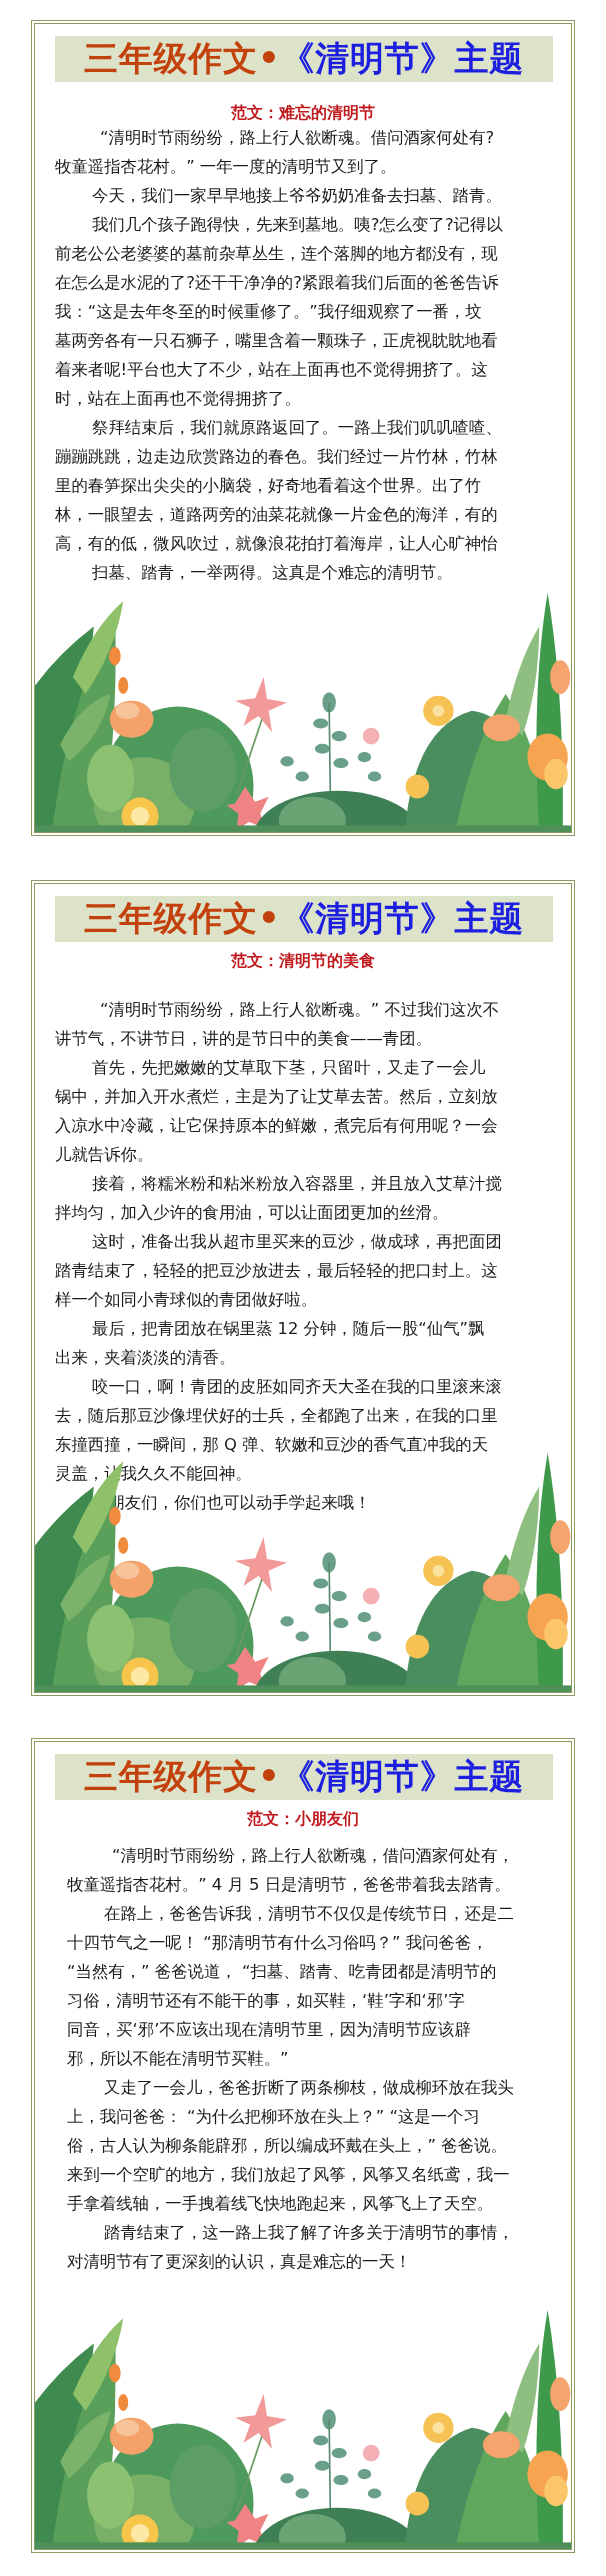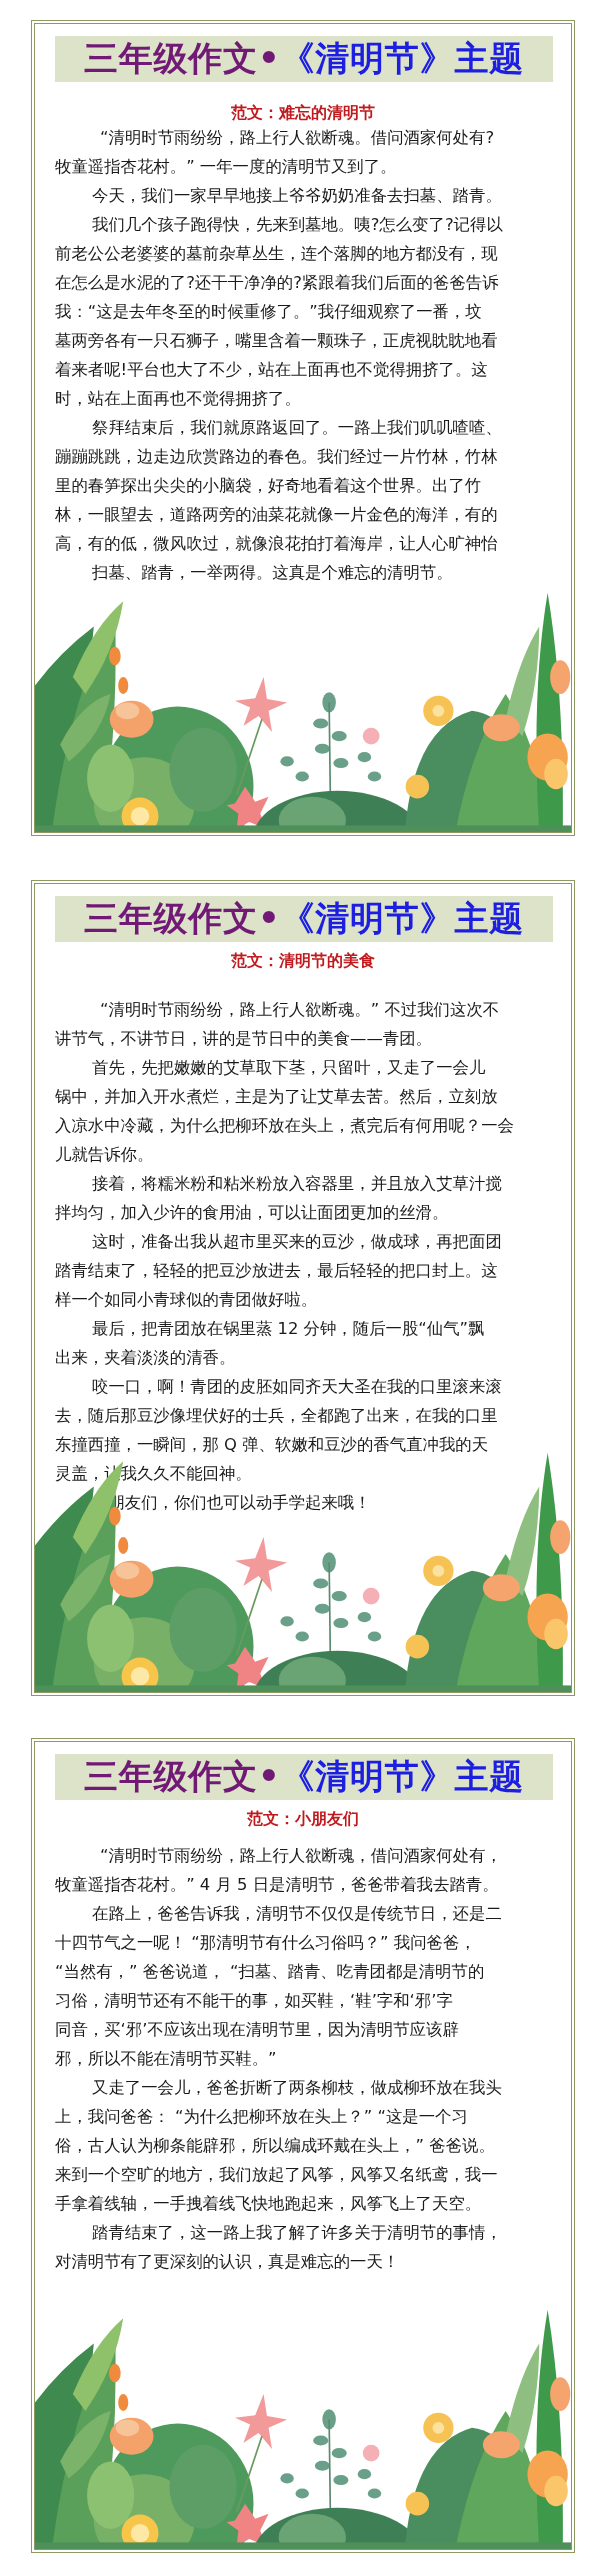--- a/index.html
+++ b/index.html
@@ -5,21 +5,21 @@
   html, body { margin:0; padding:0; background:#ffffff; }
   body { width:606px; height:2576px; position:relative; overflow:hidden;
          font-family:"DejaVu Sans", "Liberation Sans", sans-serif; color:#1a1a1a; }
   .panel { position:absolute; left:31px; width:544px; background:#ffffff;
            border:1.7px solid #8c9a62; box-sizing:border-box; }
   .panel::after { content:""; position:absolute; left:1.7px; top:1.7px; right:1.7px; bottom:1.7px;
            border:1.3px solid #8c9a62; pointer-events:none; }
   .title-bar { position:absolute; left:23px; width:498px; top:15px; height:46px;
            background:#dde3c9; display:flex; align-items:center; justify-content:center;
            font-weight:bold; font-size:34px; letter-spacing:0.8px; white-space:nowrap; }
-  .title-black { color:#701a75; }
+  .title-black { color:#c2410c; }
   .title-blue { color:#1c1ee0; }
   .subtitle { position:absolute; left:0; right:0; text-align:center; font-weight:bold;
            font-size:16px; color:#c01a1e; }
   .body { position:absolute; left:23px; width:499px; font-size:16.4px; line-height:29px; }
   .line { white-space:nowrap; overflow:visible; height:29px; }
   .line.indent { padding-left:37px; }
   .line.indent-q { padding-left:45px; }
   .plants { position:absolute; left:2.5px; right:2.5px; bottom:2.5px; height:257px; overflow:hidden; }
   .plants svg { width:100%; height:100%; display:block; }
 </style>
@@ -115,21 +115,21 @@
   <div class="title-bar">
     <span class="title-black">三年级作文•</span>
       <span class="title-blue">《清明节》主题</span>
   </div>
   <div class="subtitle" style="top:70px;">范文：清明节的美食</div>
   <div class="body" style="top:114px;">
       <div class="line indent-q">“清明时节雨纷纷，路上行人欲断魂。” 不过我们这次不</div>
       <div class="line">讲节气，不讲节日，讲的是节日中的美食——青团。</div>
       <div class="line indent">首先，先把嫩嫩的艾草取下茎，只留叶，又走了一会儿</div>
       <div class="line">锅中，并加入开水煮烂，主是为了让艾草去苦。然后，立刻放</div>
-      <div class="line">入凉水中冷藏，为什么把柳环放在头上，煮完后有何用呢？一会</div>
+      <div class="line">入凉水中冷藏，让它保持原本的鲜嫩，煮完后有何用呢？一会</div>
       <div class="line">儿就告诉你。</div>
       <div class="line indent">接着，将糯米粉和粘米粉放入容器里，并且放入艾草汁搅</div>
       <div class="line">拌均匀，加入少许的食用油，可以让面团更加的丝滑。</div>
       <div class="line indent">这时，准备出我从超市里买来的豆沙，做成球，再把面团</div>
       <div class="line">踏青结束了，轻轻的把豆沙放进去，最后轻轻的把口封上。这</div>
       <div class="line">样一个如同小青球似的青团做好啦。</div>
       <div class="line indent">最后，把青团放在锅里蒸 12 分钟，随后一股“仙气”飘</div>
       <div class="line">出来，夹着淡淡的清香。</div>
       <div class="line indent">咬一口，啊！青团的皮胚如同齐天大圣在我的口里滚来滚</div>
       <div class="line">去，随后那豆沙像埋伏好的士兵，全都跑了出来，在我的口里</div>
@@ -197,21 +197,21 @@
   </svg>
 </div>
 </div>
 
 <div class="panel" style="top:1738px;height:815px;">
   <div class="title-bar">
     <span class="title-black">三年级作文•</span>
       <span class="title-blue">《清明节》主题</span>
   </div>
   <div class="subtitle" style="top:70px;">范文：小朋友们</div>
-  <div class="body" style="top:102px;">
+  <div class="body" style="top:102px;margin-left:12px;">
       <div class="line indent-q">“清明时节雨纷纷，路上行人欲断魂，借问酒家何处有，</div>
       <div class="line">牧童遥指杏花村。” 4 月 5 日是清明节，爸爸带着我去踏青。</div>
       <div class="line indent">在路上，爸爸告诉我，清明节不仅仅是传统节日，还是二</div>
       <div class="line">十四节气之一呢！ “那清明节有什么习俗吗？” 我问爸爸，</div>
       <div class="line"> “当然有，” 爸爸说道， “扫墓、踏青、吃青团都是清明节的</div>
       <div class="line">习俗，清明节还有不能干的事，如买鞋，‘鞋’字和‘邪’字</div>
       <div class="line">同音，买‘邪’不应该出现在清明节里，因为清明节应该辟</div>
       <div class="line">邪，所以不能在清明节买鞋。”</div>
       <div class="line indent">又走了一会儿，爸爸折断了两条柳枝，做成柳环放在我头</div>
       <div class="line">上，我问爸爸： “为什么把柳环放在头上？” “这是一个习</div>

